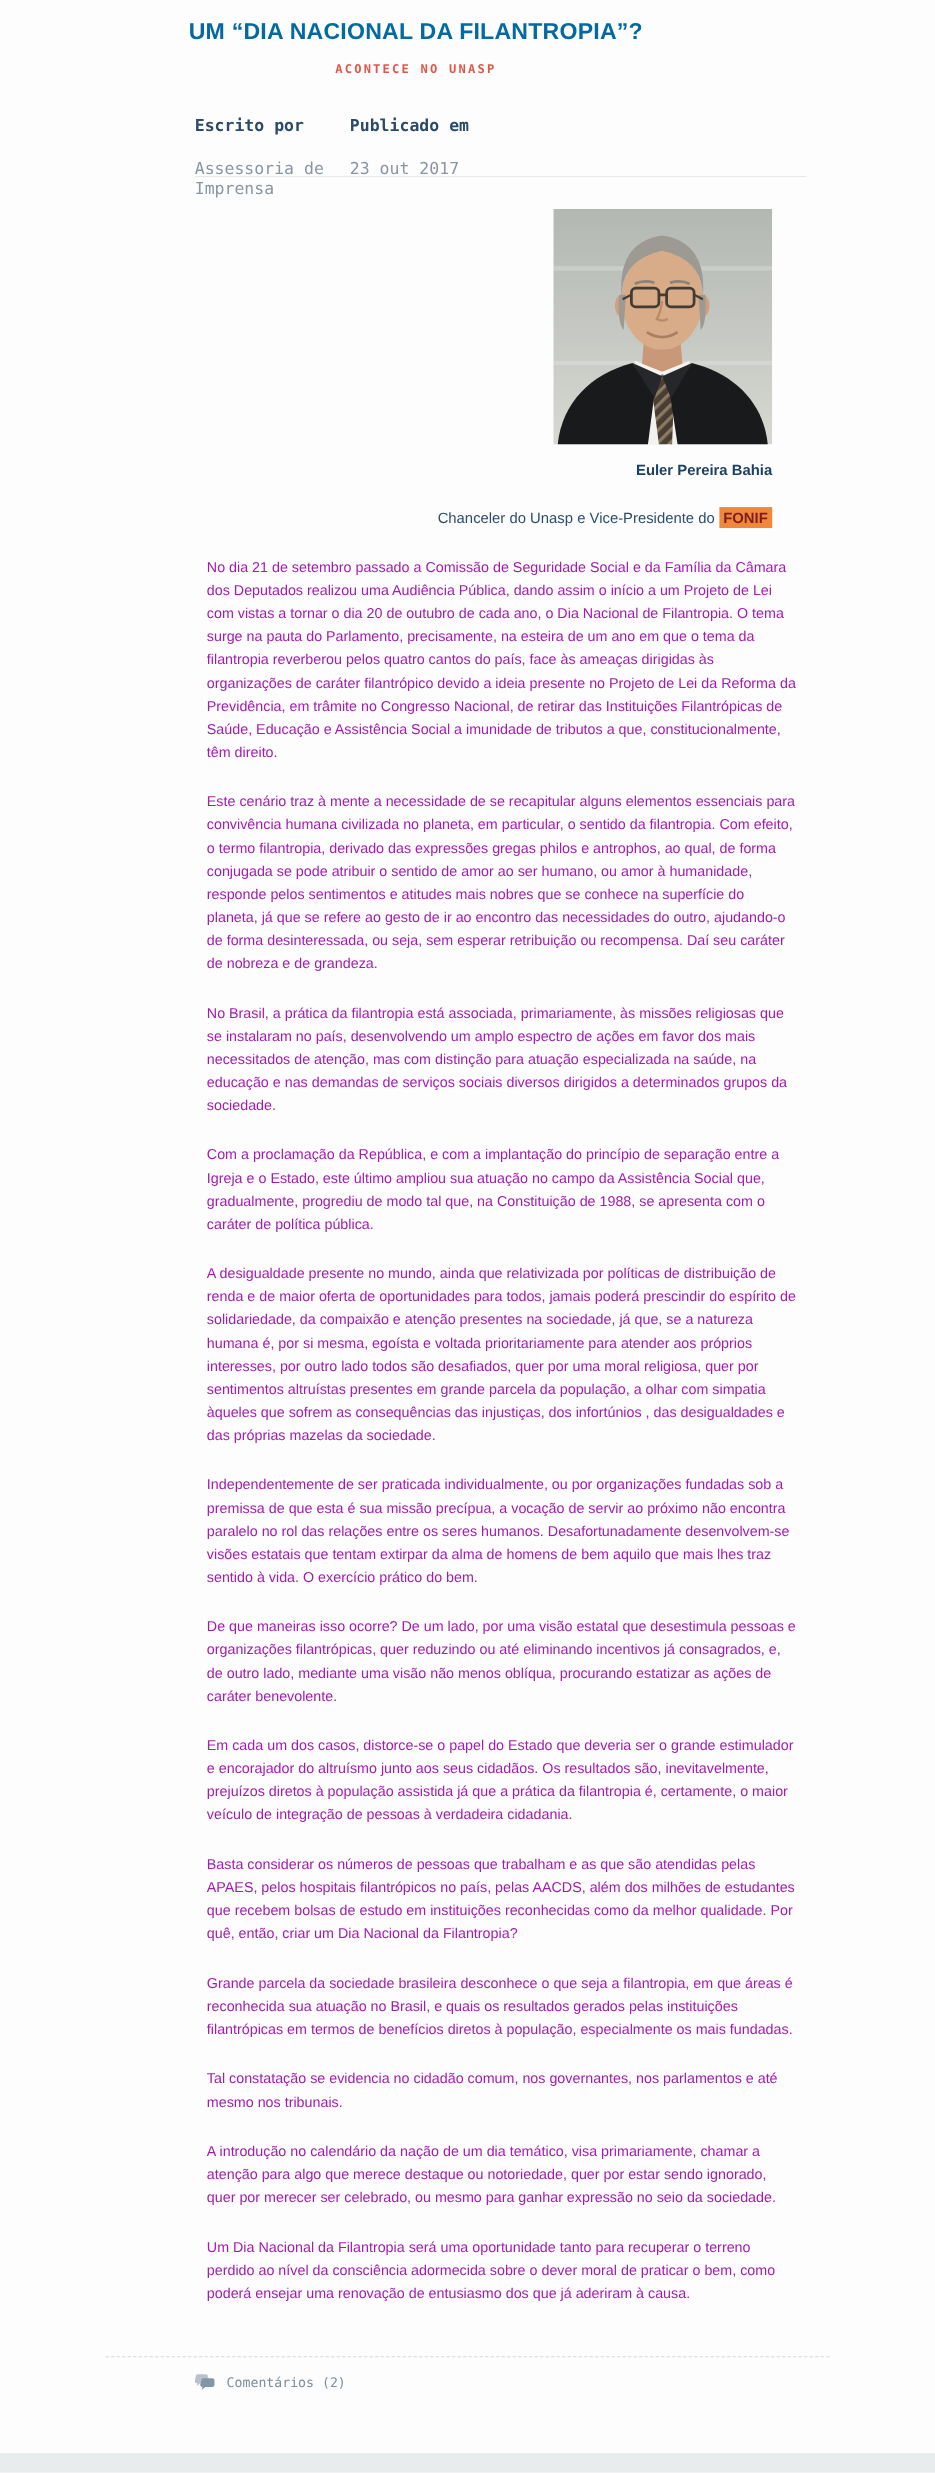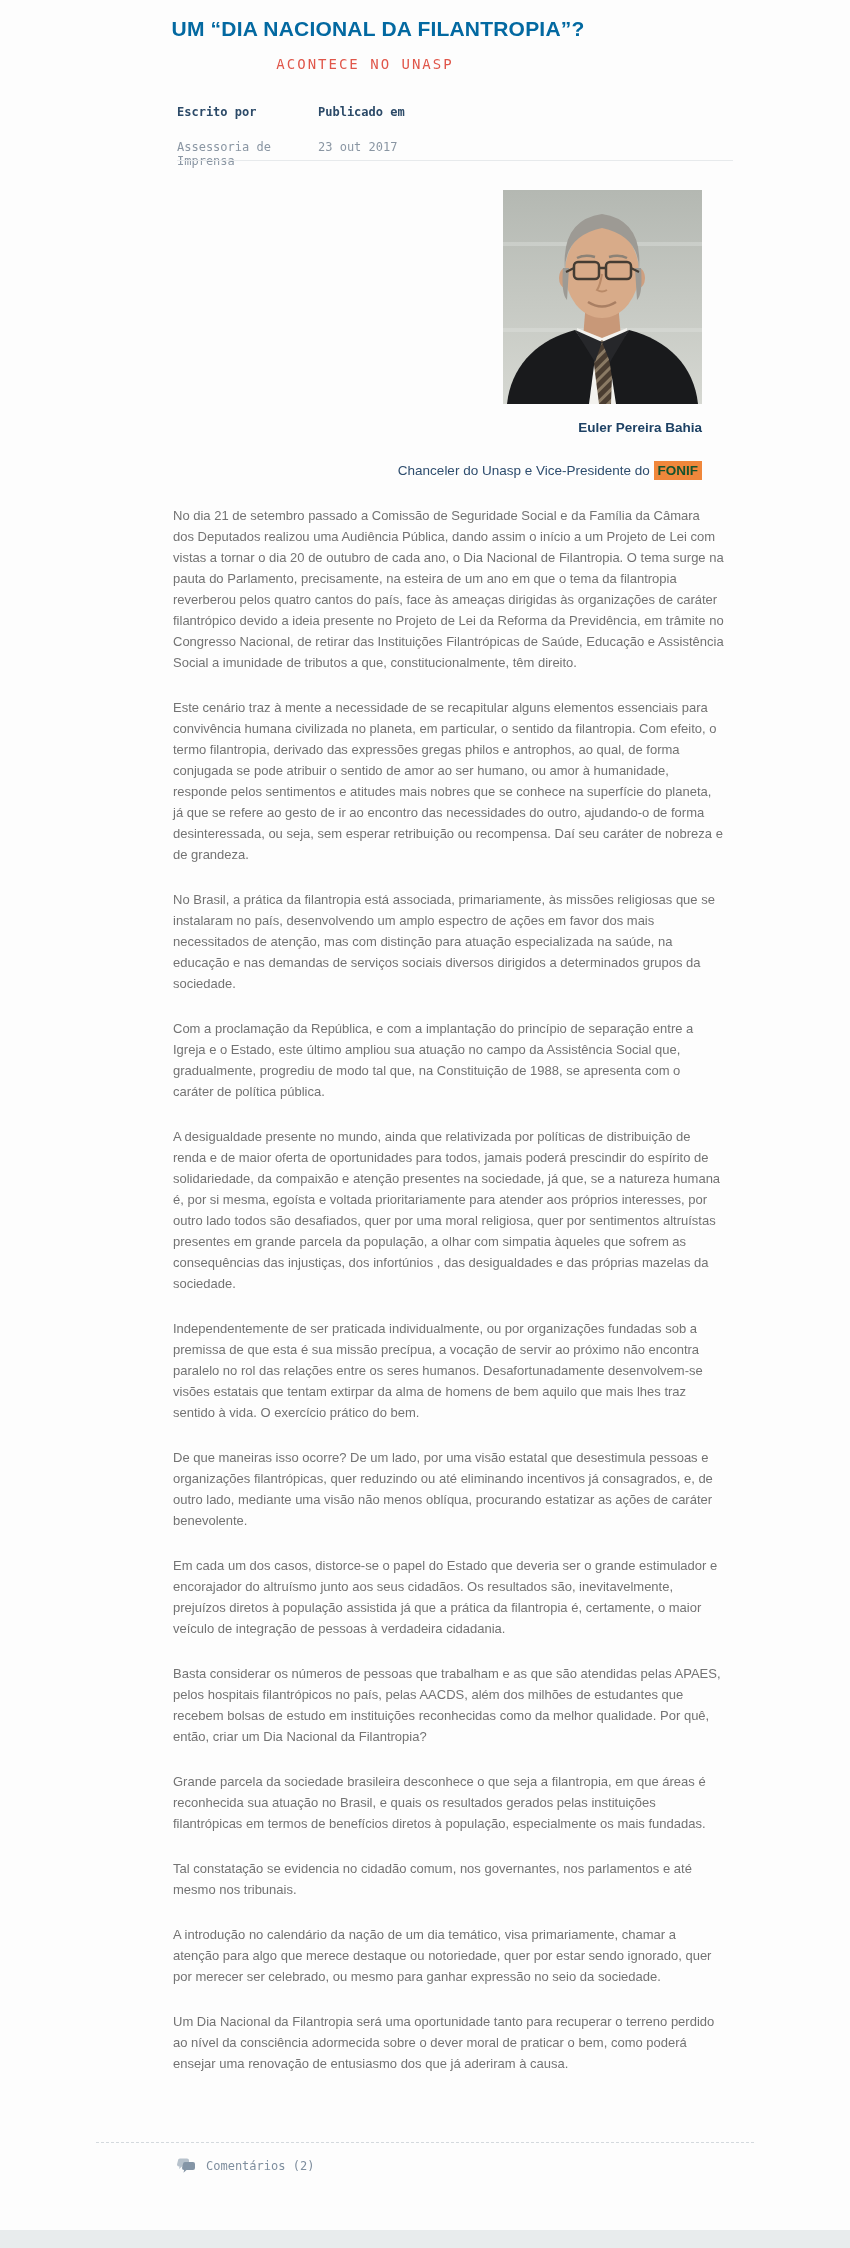--- a/index.html
+++ b/index.html
@@ -9,58 +9,58 @@
     font-family:"Liberation Sans", sans-serif;
   }
 
   
   .page-title {
     position:absolute; top:16px; left:73px; width:610px;
     text-align:center; font-size:21px; line-height:26px; font-weight:bold;
     color:#0369a1; letter-spacing:.2px;
   }
   .category-link {
-    position:absolute; top:56px; left:60px; width:610px;
+    position:absolute; top:56px; left:73px; width:610px;
     text-align:center; font-family:"DejaVu Sans Mono", monospace;
-    font-size:14px; font-weight:normal; letter-spacing:2px; color:#e0564a;
+    font-size:11px; font-weight:bold; letter-spacing:2px; color:#e0564a;
     text-decoration:none; cursor:pointer;
   }
 
   
   .byline { position:absolute; top:105px; left:177px; display:flex;
-    font-family:"DejaVu Sans Mono", monospace; font-size:12px; }
+    font-family:"DejaVu Sans Mono", monospace; font-size:15px; }
   .byline-col { }
   .byline-col.first { width:141px; }
   .byline-label { font-weight:bold; color:#2c4a68; }
   .byline-value { color:#8a96a3; margin-top:21px; }
   .byline-divider { position:absolute; top:160px; left:177px; width:556px;
     border-top:1px solid #e7eaec; }
 
   
   .author-photo { position:absolute; top:190px; left:503px; width:199px; height:214px; display:block; }
   .author-name {
     position:absolute; top:420px; left:172px; width:530px; text-align:right;
     font-size:13.5px; font-weight:bold; color:#1d4164;
   }
   .author-role {
     position:absolute; top:463px; left:142px; width:560px; text-align:right;
     font-size:13.5px; color:#2e4d6e;
   }
   .fonif-chip {
-    background:#f0873b; color:#14532d; font-weight:bold; padding:2px 4px;
+    background:#f0873b; color:#7f1d1d; font-weight:bold; padding:2px 4px;
     cursor:pointer;
   }
 
   
   .article-body {
     position:absolute; top:505px; left:172px; width:552px; height:1632px;
     overflow:hidden;
   }
   .article-body p {
-    font-size:13px; line-height:21px; color:#737373; margin:0 0 24px 1px;
+    font-size:13px; line-height:21px; color:#a21caf; margin:0 0 24px 16px;
     text-align:left;
   }
 
   
   .comments-divider { position:absolute; top:2142px; left:96px; width:658px;
     border-top:1px dashed #d4d9dd; }
   .comments-link {
     position:absolute; top:2158px; left:177px; display:flex; align-items:center;
     gap:10px; font-family:"DejaVu Sans Mono", monospace; font-size:12px;
     color:#7e8e9e; text-decoration:none; cursor:pointer;

